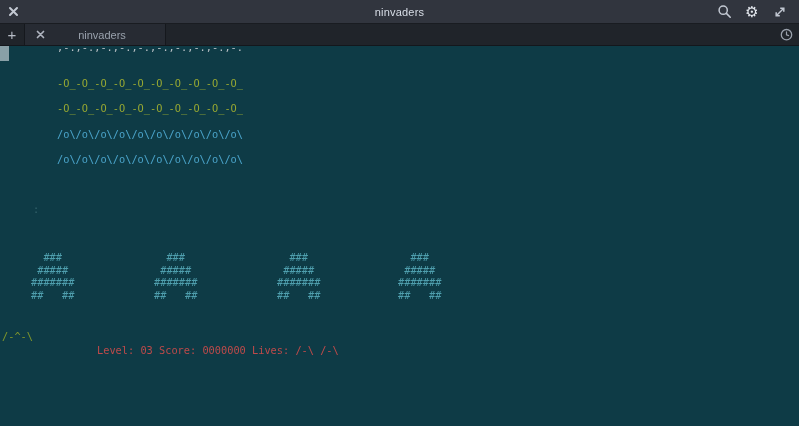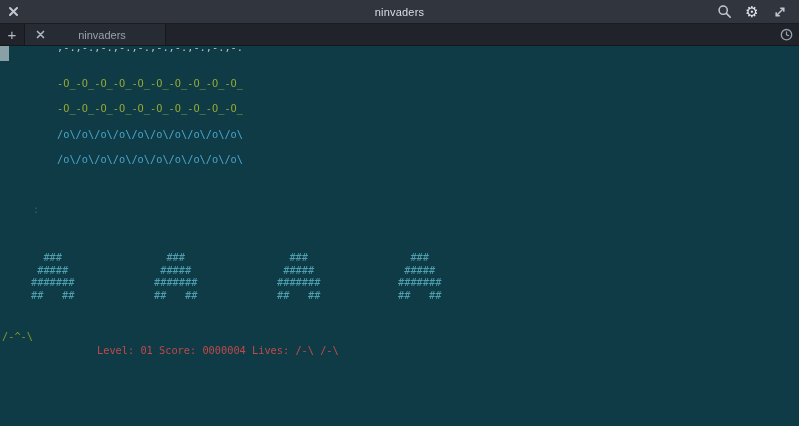--- a/index.html
+++ b/index.html
@@ -168,14 +168,14 @@
   <pre class="game-text bunker bunker-3">  ###
  #####
 #######
 ##   ##</pre>
   <pre class="game-text bunker bunker-4">  ###
  #####
 #######
 ##   ##</pre>
 
   <pre class="game-text player-ship">/-^-\</pre>
-  <pre class="game-text status-line">Level: 01 Score: 0000004 Lives: /-\ /-\</pre>
+  <pre class="game-text status-line">Level: 03 Score: 0000000 Lives: /-\ /-\</pre>
 </div>
 
 </body></html>

